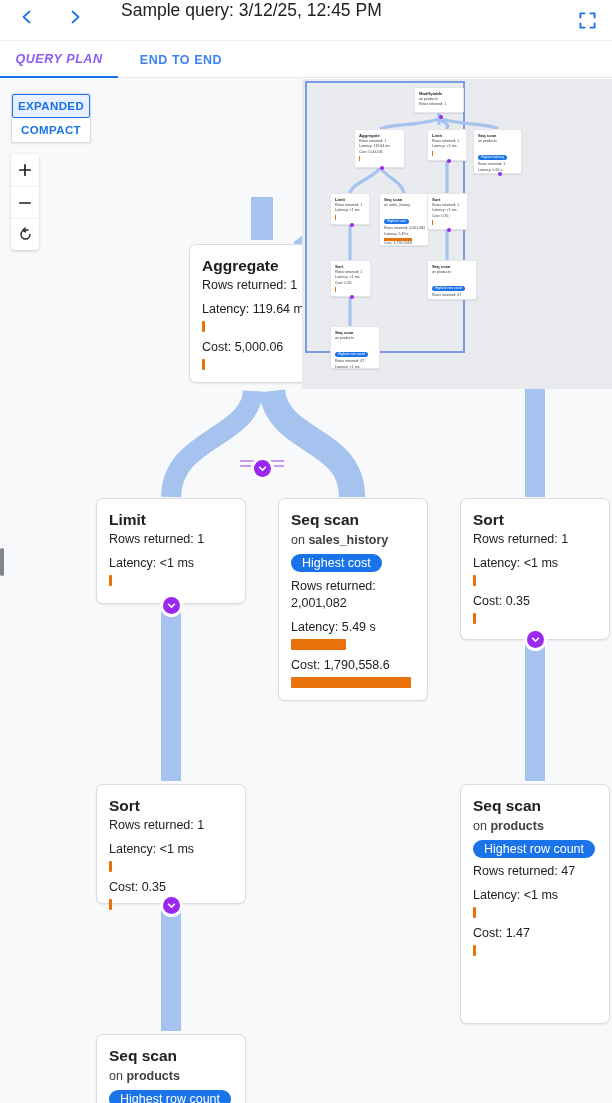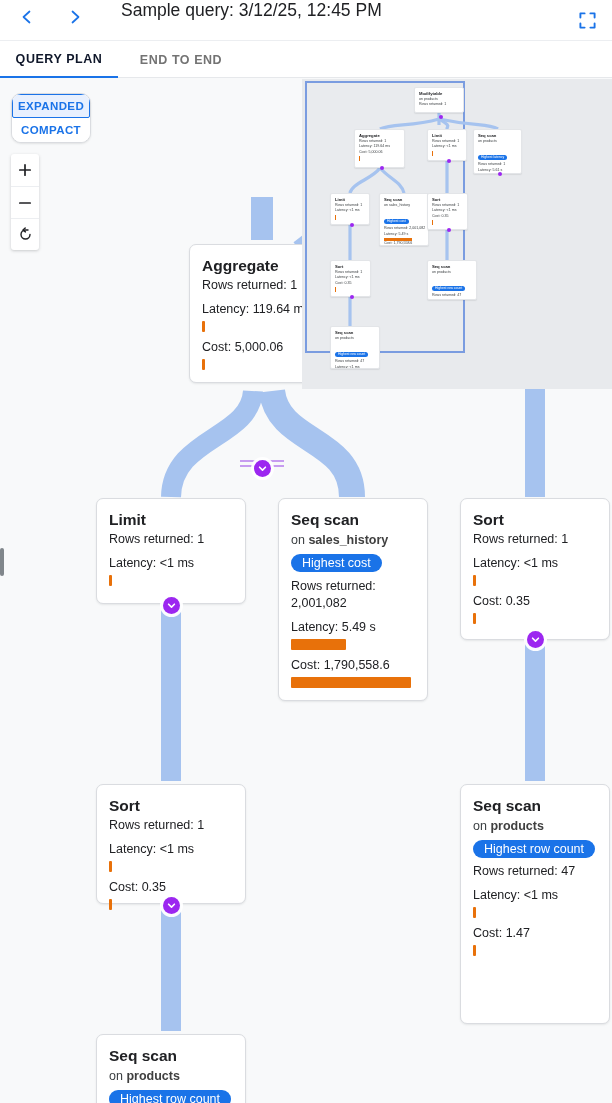--- a/index.html
+++ b/index.html
@@ -36,36 +36,36 @@
   
   .tabbar {
     position: absolute; left: 0; top: 41px; width: 612px; height: 37px;
     background: #ffffff; border-bottom: 1px solid #e6e8eb;
   }
   .tab {
     position: absolute; top: 0; height: 37px; display: flex; align-items: center;
     justify-content: center; font-size: 12.5px; font-weight: bold;
     letter-spacing: .55px; cursor: pointer;
   }
-  .tab.active { color: #0f172a; border-bottom: 2.5px solid #1a73e8; }
-  .tab.inactive { color: #737373; text-align: right; }
+  .tab.active { color: #8b5cf6; border-bottom: 2.5px solid #1a73e8; font-style: italic; }
+  .tab.inactive { color: #3b82f6; text-align: right; }
   #tab-0 { left: 0px; width: 118px; }
   #tab-1 { left: 118px; width: 126px; }
 
   
   .canvas {
     position: absolute; left: 0; top: 79px; width: 612px; height: 1024px;
     background: #f8f9fa; overflow: hidden;
   }
   .edges { position: absolute; left: 0; top: 0; width: 612px; height: 1024px; }
 
   
   .modebox {
     position: absolute; left: 11px; top: 14px; width: 80px;
-    background: #ffffff; border: 1px solid #dadce0; border-radius: 10px;
+    background: #ffffff; border: 1px solid #dadce0; border-radius: 2px;
     overflow: hidden; z-index: 30; box-shadow: 0 1px 2px rgba(60,64,67,.12);
   }
   .modebtn {
     height: 24px; display: flex; align-items: center; justify-content: center;
     font-size: 11.5px; font-weight: bold; letter-spacing: .4px;
     color: #1a73e8; cursor: pointer; background: #ffffff;
   }
   .modebtn.active { background: #e8f0fe; border: 1.5px solid #1a73e8; border-radius: 2px; }
 
   .zoombox {

